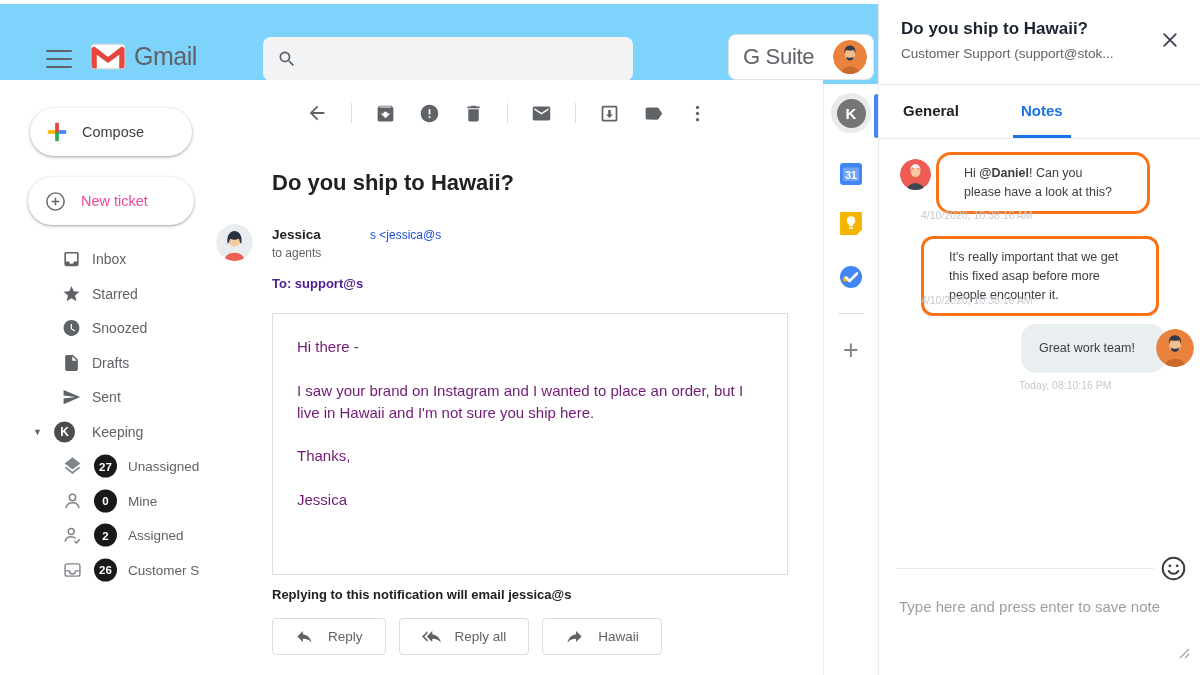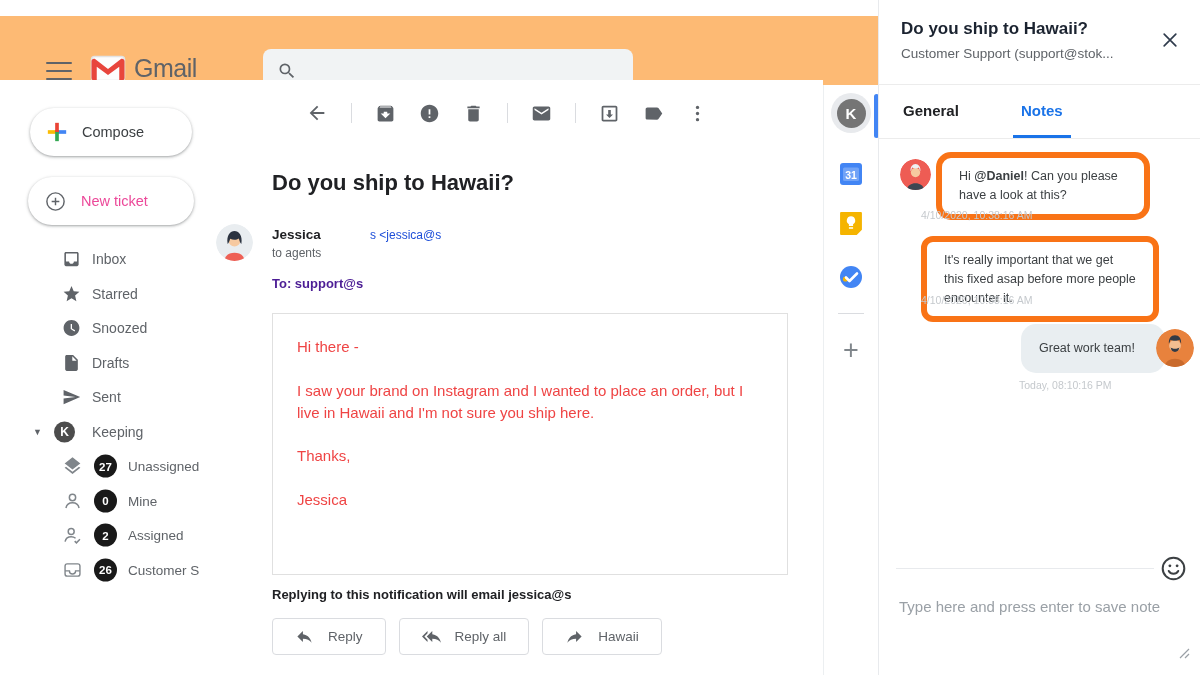--- a/index.html
+++ b/index.html
@@ -4,21 +4,21 @@
 <style>
   * { box-sizing: border-box; margin: 0; padding: 0; }
   html,body { width:1200px; height:675px; }
   body {
     font-family: "Liberation Sans", sans-serif;
     background:#fff; color:#202124; overflow:hidden; position:relative;
   }
   svg { display:block; }
 
   
-  .topbar { position:absolute; left:0; top:16px; width:878px; height:80px; background:#fdba74; }
+  .topbar { position:absolute; left:0; top:4px; width:878px; height:80px; background:#7dd3fc; }
   .hamburger { position:absolute; left:46px; top:46px; width:26px; height:18px; cursor:pointer; }
   .hamburger span { display:block; height:2.4px; background:#5f6368; border-radius:1px; margin-bottom:5.4px; }
   .logo-wrap { position:absolute; left:90px; top:38px; display:flex; align-items:center; gap:8px; }
   .logo-text { font-size:25px; color:#5f6368; letter-spacing:-0.5px; }
   .searchbar { position:absolute; left:263px; top:33px; width:370px; height:44px; background:#f1f3f4; border-radius:8px; display:flex; align-items:center; padding:0 14px; }
   .searchbar input { border:none; outline:none; background:transparent; flex:1; font-size:15px; margin-left:12px; font-family:inherit; }
   .gsuite { position:absolute; left:728px; top:30px; width:146px; height:46px; border:1px solid #dfe1e5; border-radius:8px; background:#fff; display:flex; align-items:center; padding:0 6px 0 14px; justify-content:space-between; }
   .gsuite-label { font-size:22px; color:#5f6368; font-weight:500; letter-spacing:-0.3px; }
 
   
@@ -44,21 +44,21 @@
   .toolbar { position:absolute; left:106px; top:18px; height:30px; display:flex; align-items:center; gap:23px; }
   .tb-btn { cursor:pointer; display:flex; align-items:center; }
   .tb-div { width:1px; height:20px; background:#dadce0; }
   .subject { position:absolute; left:72px; top:90px; font-size:22px; color:#202124; }
   .sender-avatar { position:absolute; left:16px; top:144px; width:37px; height:37px; }
   .sender-name { position:absolute; left:72px; top:147px; font-size:13.5px; font-weight:bold; color:#202124; }
   .sender-frag { position:absolute; left:170px; top:148px; font-size:12px; color:#1d4ed8; }
   .sender-meta { position:absolute; left:72px; top:166px; font-size:12px; color:#5f6368; }
   .to-line { position:absolute; left:72px; top:196px; font-size:13px; font-weight:bold; color:#4c1d95; }
   .body-box { position:absolute; left:72px; top:233px; width:516px; height:262px; border:1px solid #e0e0e0; background:#fff; padding:22px 24px; }
-  .body-box p { font-size:15px; line-height:1.45; color:#ef4444; margin-bottom:22px; }
+  .body-box p { font-size:15px; line-height:1.45; color:#701a75; margin-bottom:22px; }
   .footer-note { position:absolute; left:72px; top:507px; font-size:13px; font-weight:bold; color:#202124; }
   .actions { position:absolute; left:72px; top:538px; display:flex; gap:13px; }
   .act-btn { height:37px; border:1px solid #dadce0; border-radius:4px; background:#fff; display:flex; align-items:center; gap:14px; padding:0 22px; cursor:pointer; }
   .act-btn .alabel { font-size:13.5px; color:#5f6368; font-weight:400; }
 
   
   .strip { position:absolute; left:823px; top:85px; width:55px; height:590px; background:#fff; border-left:1px solid #eceff1; }
   .strip-item { position:absolute; left:50%; transform:translateX(-50%); cursor:pointer; }
   .keeping-active { top:8px; width:40px; height:40px; border-radius:50%; background:#e8eaed; display:flex; align-items:center; justify-content:center; }
   .keeping-active .kcirc { width:29px; height:29px; border-radius:50%; background:#757575; color:#fff; font-weight:bold; font-size:15px; display:flex; align-items:center; justify-content:center; }
@@ -76,21 +76,21 @@
   .p-sub { font-size:13.5px; color:#5f6368; margin-top:7px; white-space:nowrap; overflow:hidden; }
   .p-close { position:absolute; right:20px; top:30px; cursor:pointer; }
   .tabs { position:relative; height:54px; border-bottom:1px solid #ececec; }
   .tab { position:absolute; top:17px; font-size:15px; font-weight:bold; cursor:pointer; }
   .tab.general { left:24px; color:#202124; }
   .tab.notes { left:142px; color:#1a73e8; }
   .tab-underline { position:absolute; left:134px; bottom:0; width:58px; height:3px; background:#1a73e8; }
 
   .notes-area { position:relative; }
   .note-avatar { position:absolute; width:31px; height:31px; }
-  .bubble { position:absolute; background:#fff; border:6px solid #f97316; border-radius:15px; padding:9px 17px; font-size:12.5px; line-height:1.5; color:#3c4043; }
+  .bubble { position:absolute; background:#fff; border:3px solid #f97316; border-radius:15px; padding:9px 25px; font-size:12.5px; line-height:1.5; color:#3c4043; }
   .bubble.right { background:#e9eef1; border:none; }
   .ts { position:absolute; font-size:10.5px; color:#c5c9cd; }
 
   .composer { position:absolute; left:0; top:540px; width:322px; }
   .comp-div { position:absolute; left:17px; top:28px; width:258px; height:1px; background:#e8eaed; }
   .smiley { position:absolute; left:281px; top:15px; cursor:pointer; }
   .composer textarea { position:absolute; left:20px; top:58px; width:282px; height:70px; border:none; outline:none; resize:none; font-family:inherit; font-size:15px; color:#202124; background:transparent; }
   .composer textarea::placeholder { color:#9aa0a6; }
   .resize-handle { position:absolute; left:300px; top:108px; cursor:nwse-resize; }
 </style>
@@ -113,20 +113,37 @@
     </span>
     <span class="logo-text">Gmail</span>
   </div>
   <div class="searchbar">
     <span>
       <svg width="20" height="20" viewBox="0 0 24 24" fill="#5f6368">
           <path d="M15.5 14h-.79l-.28-.27A6.47 6.47 0 0 0 16 9.5 6.5 6.5 0 1 0 9.5 16c1.61 0 3.09-.59 4.23-1.57l.27.28v.79l5 4.99L20.49 19l-4.99-5zm-6 0C7.01 14 5 11.99 5 9.5S7.01 5 9.5 5 14 7.01 14 9.5 11.99 14 9.5 14z"></path>
         </svg>
     </span>
     <input type="text" aria-label="search mail" style="">
+  </div>
+  <div class="gsuite">
+    <span class="gsuite-label">G Suite</span>
+    <span>
+      <svg width="34" height="34" viewBox="0 0 40 40">
+          <clipPath id="av1">
+            <circle cx="20" cy="20" r="20"></circle>
+          </clipPath>
+          <g clip-path="url(#av1)">
+            <circle cx="20" cy="20" r="20" fill="#e8823d"></circle>
+            <path d="M9 41c0-6.5 5-9.8 11-9.8S31 34.5 31 41z" fill="#c96a2c"></path>
+            <circle cx="20" cy="17.5" r="6.2" fill="#f2bd90"></circle>
+            <path d="M13.6 15.5c-.6-5.6 2.3-9 6.4-9s7 3.4 6.4 9c-.8-1.5-1.3-2.8-1.7-4.2-2.3 1.5-7.1 1.5-9.4 0-.4 1.4-.9 2.7-1.7 4.2z" fill="#323a45"></path>
+            <path d="M15.4 19.3c.4 3.2 2 4.8 4.6 4.8s4.2-1.6 4.6-4.8c-1.2 2.1-8 2.1-9.2 0z" fill="#323a45"></path>
+          </g>
+        </svg>
+    </span>
   </div>
 </header>
 
 <aside class="sidebar">
   <div class="pill compose">
     <span class="picon">
       <svg width="22" height="22" viewBox="0 0 24 24">
         <rect x="2" y="10" width="10" height="4" fill="#fbbc04"></rect>
         <rect x="12" y="10" width="10" height="4" fill="#4285f4"></rect>
         <rect x="10" y="2" width="4" height="10" fill="#ea4335"></rect>

